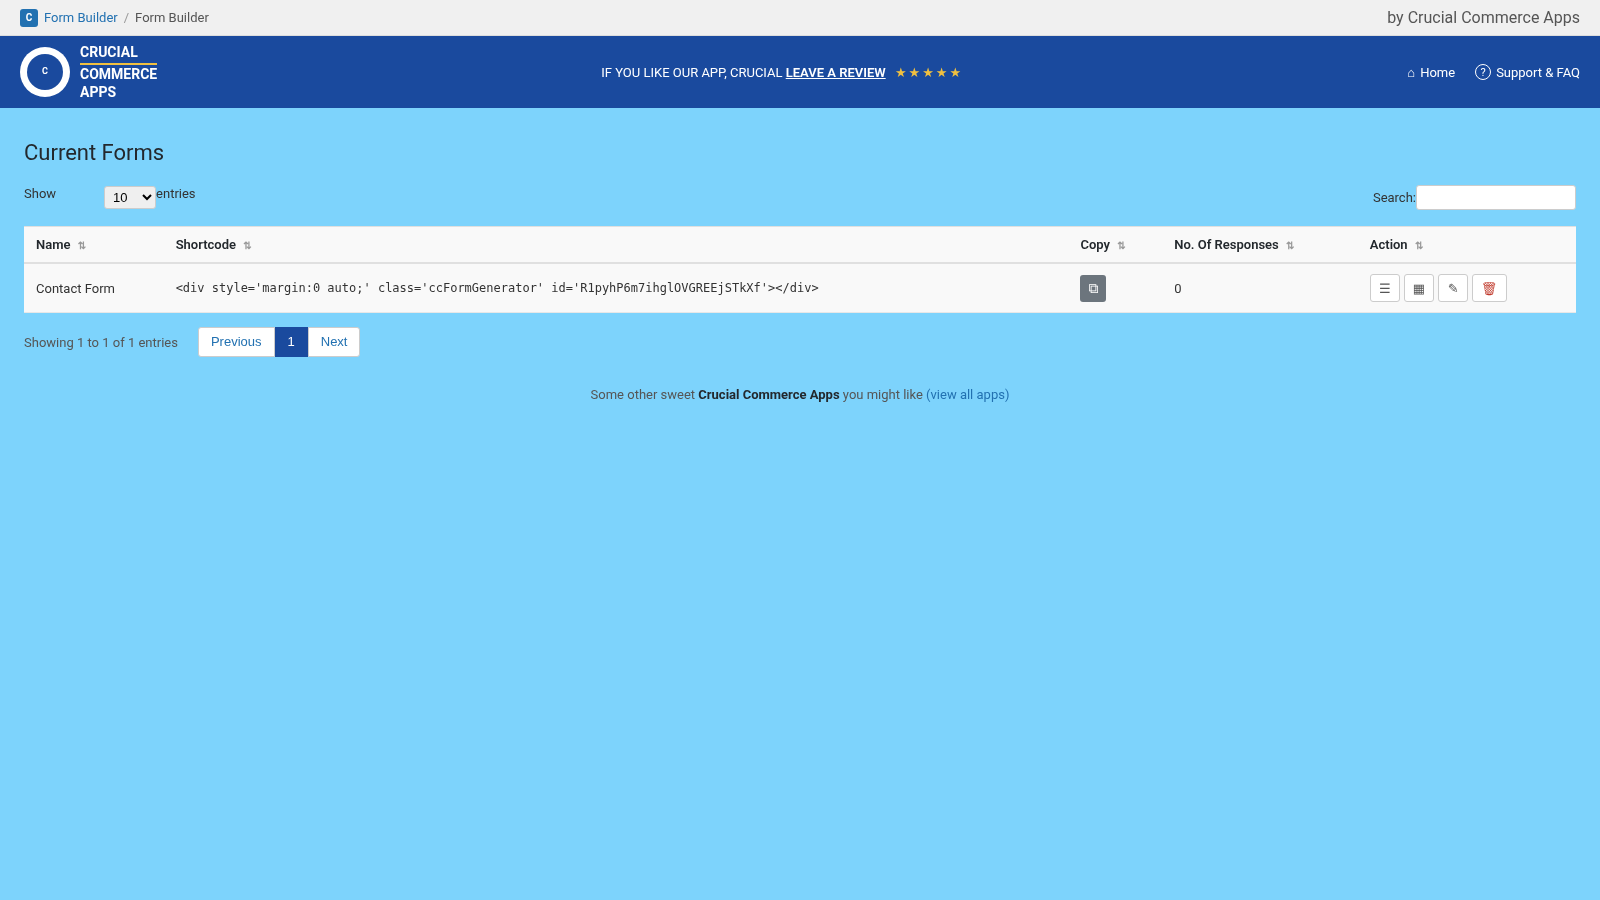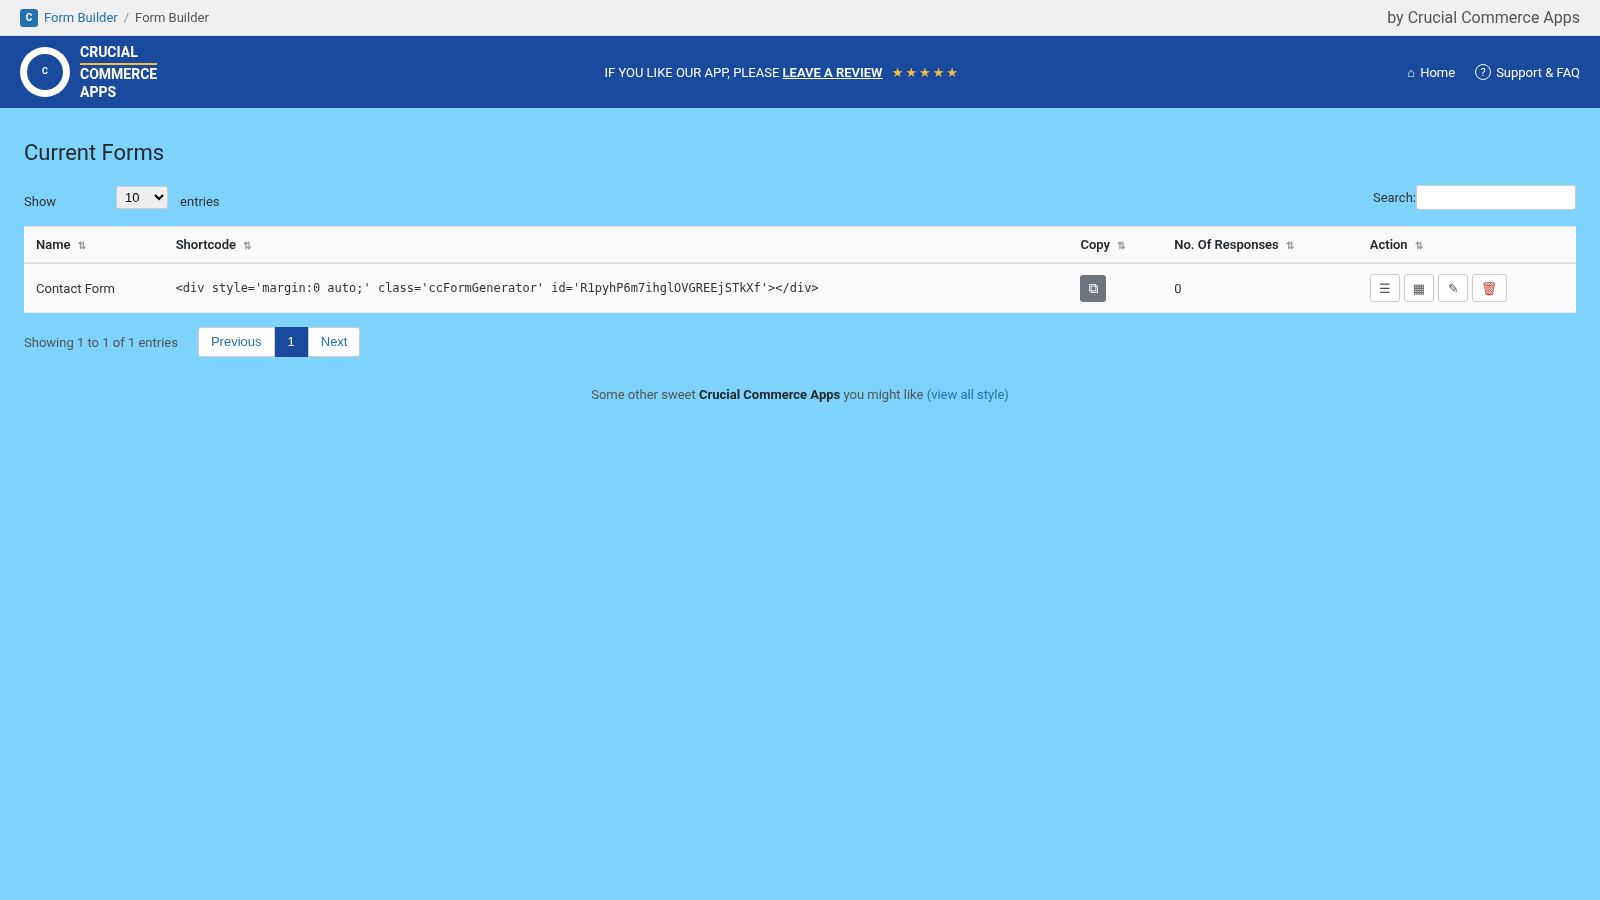--- a/index.html
+++ b/index.html
@@ -66,21 +66,21 @@
     }
 
     .page-title { font-size: 22px; font-weight: 400; margin-bottom: 20px; color: #23282d; }
 
     .table-controls {
       display: flex;
       align-items: center;
       justify-content: space-between;
       margin-bottom: 16px;
     }
-    .show-entries { display: flex; align-items: flex-end; gap: 12px; font-size: 13px; }
+    .show-entries { display: flex; align-items: flex-start; gap: 0; font-size: 13px; }
     .show-entries select {
       border: 1px solid #ccc; padding: 2px 4px; font-size: 13px; border-radius: 3px; margin-left: 48px;
     }
     .search-box { display: flex; align-items: center; gap: 0; font-size: 13px; }
     .search-box input {
       border: 1px solid #ccc; padding: 4px 8px; font-size: 13px; border-radius: 3px; width: 160px;
     }
 
     
     .data-table { width: 100%; border-collapse: collapse; font-size: 13px; }
@@ -152,21 +152,21 @@
       <div class="logo-inner">C</div>
     </div>
     <div class="logo-text">
       <span class="underline">CRUCIAL</span>
       <span>COMMERCE</span>
       <span>APPS</span>
     </div>
   </div>
 
   <div class="header-banner">
-    <span>IF YOU LIKE OUR APP, PLEASE </span>
+    <span>IF YOU LIKE OUR APP, CRUCIAL </span>
     <a href="#">LEAVE A REVIEW</a>
     <span class="stars">★★★★★</span>
   </div>
 
   <div class="header-nav">
     <a href="#">
       <span>⌂</span>
       <span>Home</span>
     </a>
     <a href="#">
@@ -248,15 +248,15 @@
       <button class="page-btn">Previous</button>
       <button class="page-btn active">1</button>
       <button class="page-btn">Next</button>
     </div>
   </div>
 
   <div class="promo-text">
     <span>Some other sweet </span>
     <strong>Crucial Commerce Apps</strong>
     <span> you might like </span>
-    <a href="#">(view all style)</a>
+    <a href="#">(view all apps)</a>
   </div>
 </div>
 
 </body></html>

